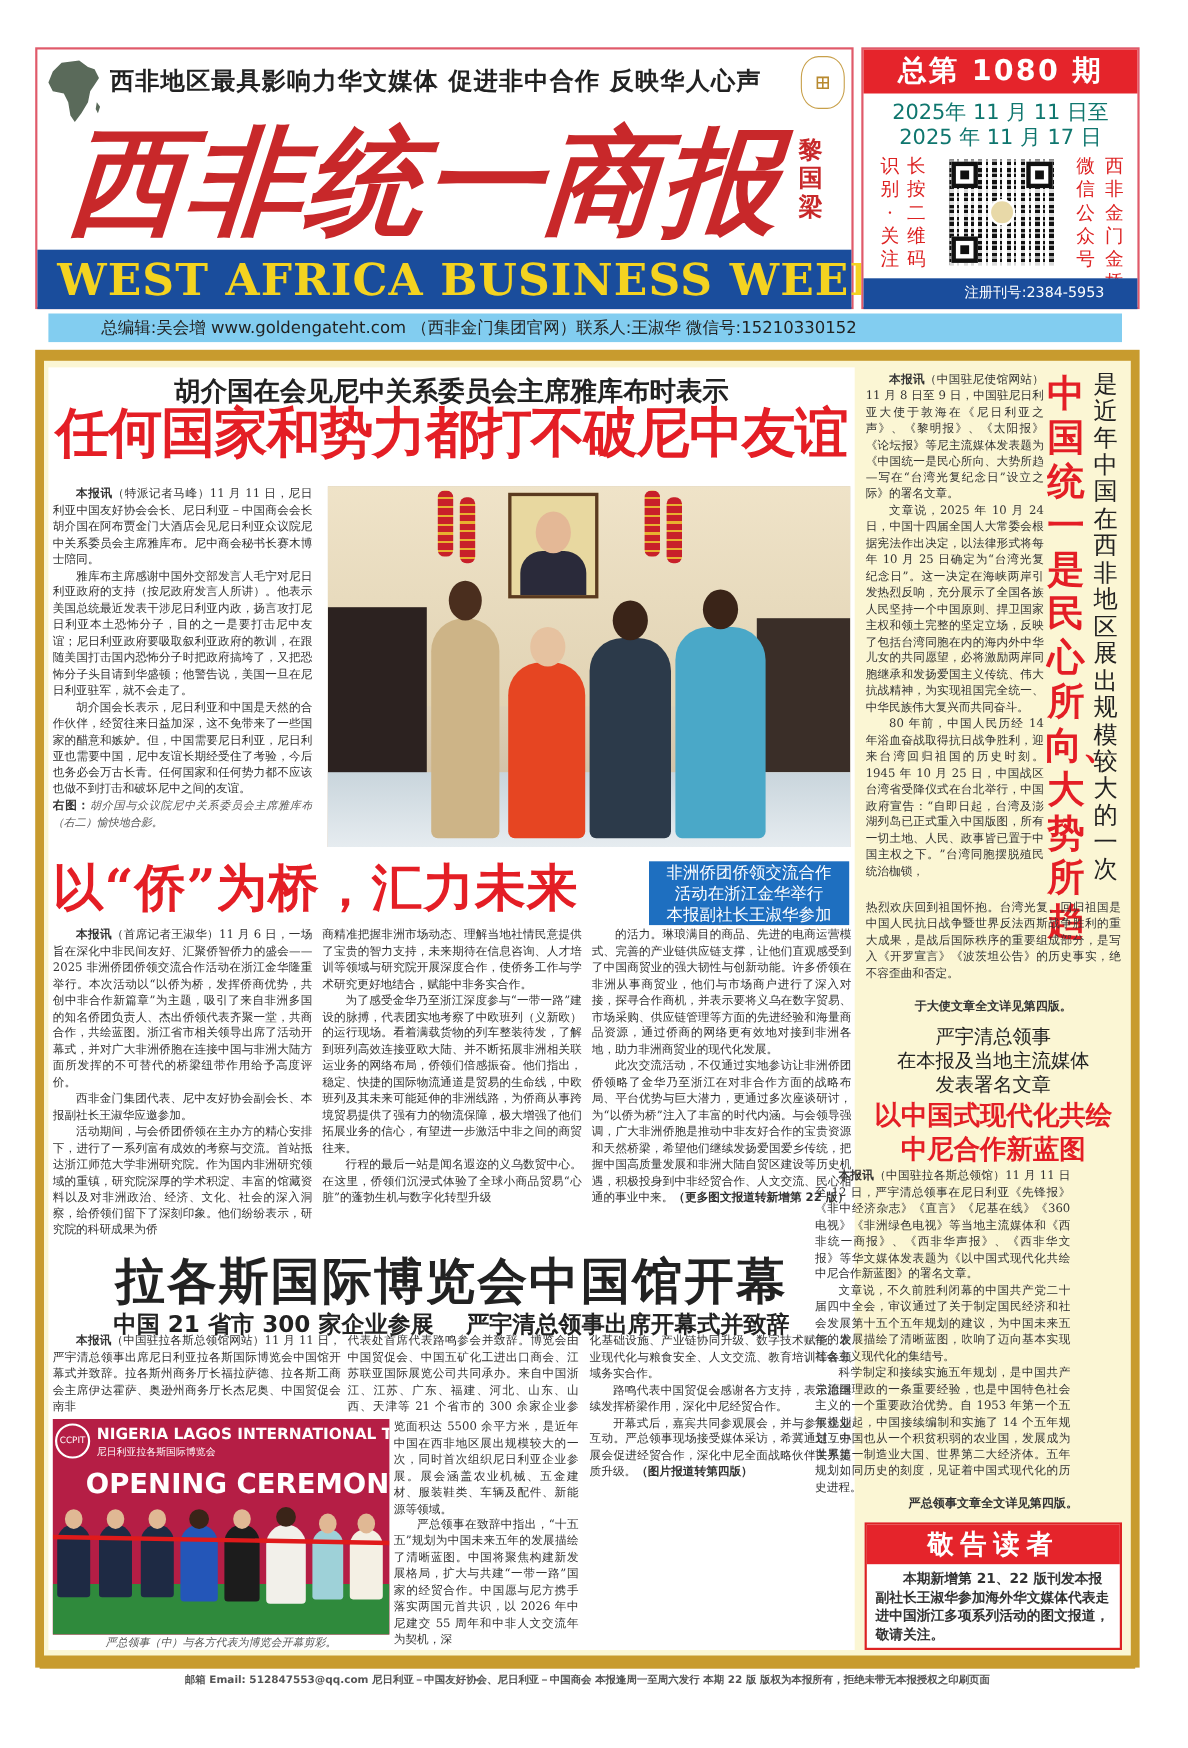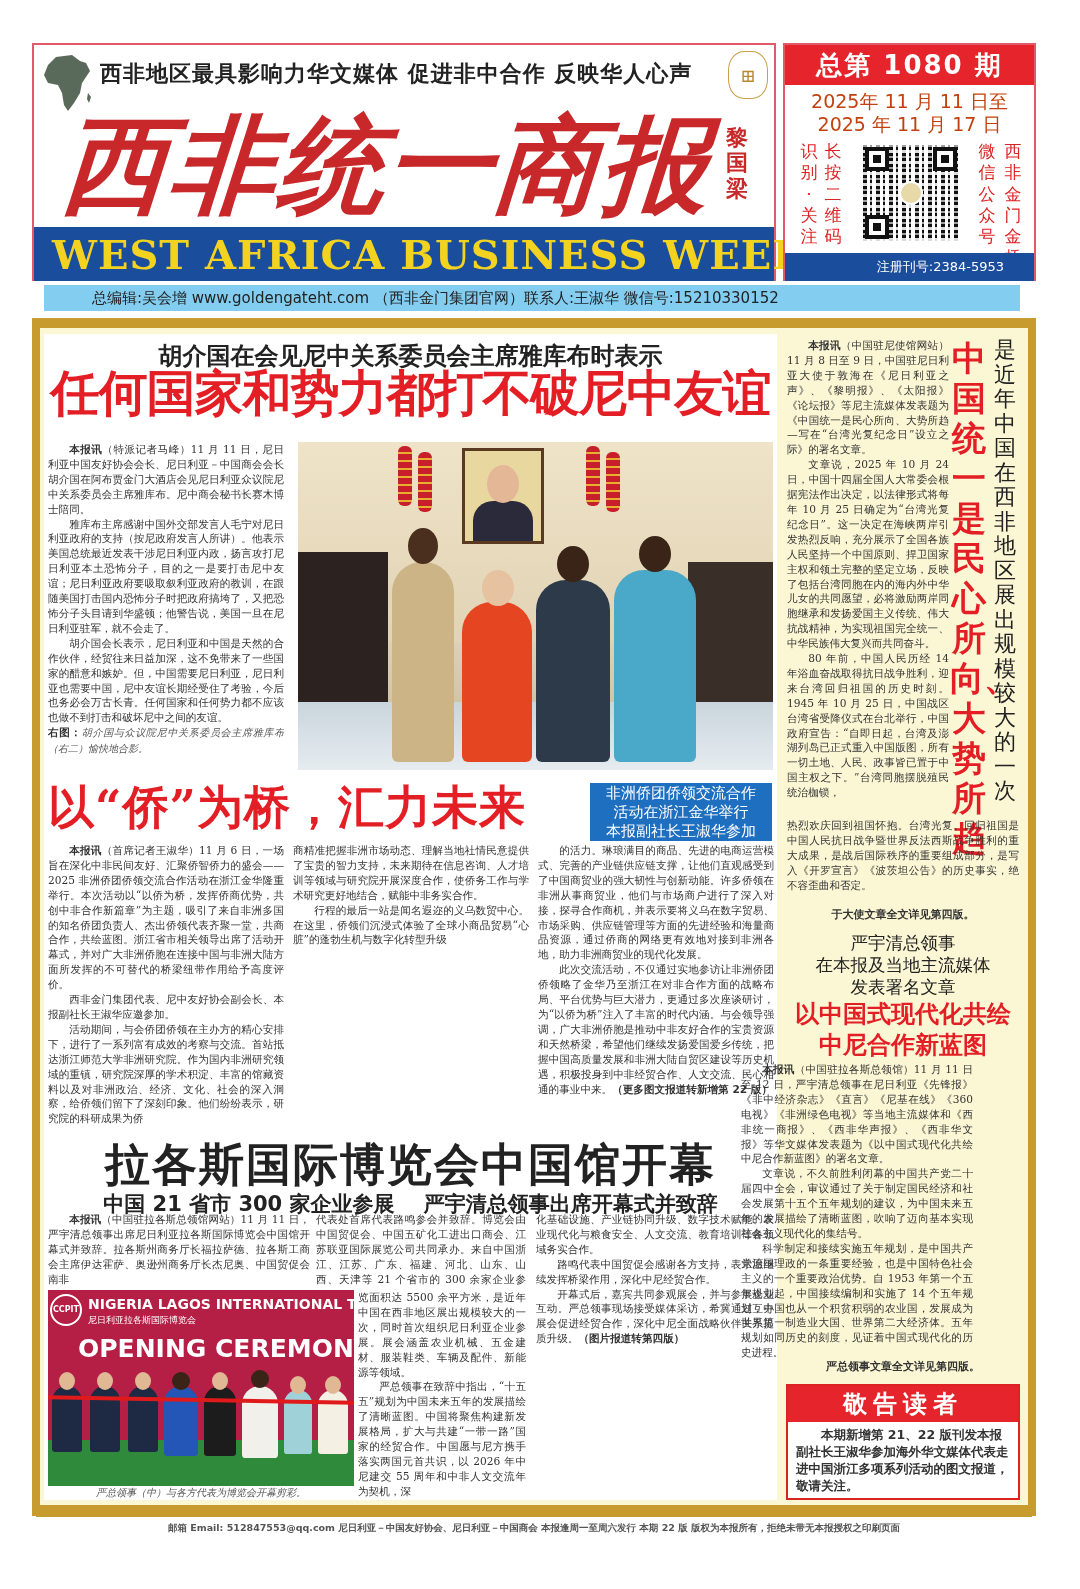--- a/index.html
+++ b/index.html
@@ -11,21 +11,21 @@
   .africa { left: 8px; top: 8px; width: 52px; height: 60px; }
   .slogan { left: 66px; top: 14px; font-family: "DejaVu Sans", sans-serif; font-size: 22px; font-weight: bold; color: #222; letter-spacing: 1px; white-space: nowrap; }
   .seal-small { left: 694px; top: 6px; width: 40px; height: 48px; border: 1.5px solid #c8a04a; border-radius: 40%; display: flex; align-items: center; justify-content: center; color: #b88a30; font-size: 18px; }
   .title-cn { left: 28px; top: 64px; font-family: "DejaVu Serif", serif; font-size: 106px; font-weight: bold; color: #c8282a; letter-spacing: 2px; white-space: nowrap; line-height: 1.05; font-style: italic; transform: skewX(-4deg); }
   .calli { left: 690px; top: 80px; width: 26px; font-size: 22px; color: #c8282a; font-weight: bold; line-height: 1.15; text-align: center; }
   .title-en-bar { left: 0px; top: 182px; width: 740px; height: 54px; background: #1a4d9c; }
   .title-en { left: 18px; top: 186px; font-family: "DejaVu Serif", serif; font-size: 40px; font-weight: bold; color: #f4d320; letter-spacing: 1px; white-space: nowrap; }
 
   .mast-right { left: 783px; top: 43px; width: 253px; height: 238px; border: 2px solid #e05a6a; background: #fff; }
   .issue-bar { left: 0; top: 0; width: 249px; height: 40px; background: #e5242b; color: #fff; font-family: "DejaVu Sans", sans-serif; font-size: 26px; font-weight: bold; text-align: center; line-height: 40px; letter-spacing: 2px; }
-  .date-line { left: 0; width: 249px; text-align: center; font-family: "DejaVu Sans", sans-serif; font-size: 19px; color: #c2410c; }
+  .date-line { left: 0; width: 249px; text-align: center; font-family: "DejaVu Sans", sans-serif; font-size: 19px; color: #0f766e; }
   .vert-red { width: 20px; font-size: 17px; color: #d22; line-height: 1.25; text-align: center; font-family: "DejaVu Serif", serif; }
   .qr { left: 78px; top: 100px; width: 96px; height: 96px; background:
       repeating-linear-gradient(90deg, #111 0 4px, #fff 4px 7px, #111 7px 9px, #fff 9px 13px),
       #fff; position:absolute; }
   .qr-inner { position:absolute; left:0; top:0; width:96px; height:96px;
       background: repeating-linear-gradient(0deg, rgba(255,255,255,0.85) 0 3px, transparent 3px 6px, rgba(255,255,255,0.6) 6px 8px, transparent 8px 11px); }
   .qr-corner { position: absolute; width: 24px; height: 24px; border: 4px solid #111; background: #fff; }
   .qr-corner::after { content: ""; position: absolute; left: 4px; top: 4px; width: 8px; height: 8px; background: #111; }
   .qr-logo { position: absolute; left: 36px; top: 36px; width: 24px; height: 24px; border-radius: 50%; background: #e8d9a8; border: 2px solid #fff; }
   .reg-bar { left: 0; top: 208px; width: 249px; height: 28px; background: #1a4d9c; color: #fff; font-family: "DejaVu Sans", sans-serif; font-size: 13px; line-height: 28px; text-align: right; padding-right: 30px; }
@@ -96,21 +96,21 @@
   .ph-cab-left { position: absolute; left: 0; top: 110px; width: 90px; height: 218px; background: #2c2220; }
   .ph-cab-right { position: absolute; left: 390px; top: 120px; width: 85px; height: 140px; background: #3a2e28; }
   .person { position: absolute; border-radius: 30px 30px 6px 6px; }
   .head { position: absolute; border-radius: 50%; }
   .lantern { position: absolute; width: 14px; height: 60px; background: repeating-linear-gradient(180deg, #c8202a 0 6px, #e8b030 6px 8px); border-radius: 6px; }
 
   
   .p3-title { position: absolute; left: 40px; top: 6px; font-family: "DejaVu Sans", sans-serif; font-weight: bold; color: #fff; font-size: 14px; white-space: nowrap; }
   .p3-sub { position: absolute; left: 40px; top: 24px; font-family: "DejaVu Sans", sans-serif; color: #fff; font-size: 9px; white-space: nowrap; }
   .p3-big { position: absolute; left: 30px; top: 44px; font-family: "DejaVu Sans", sans-serif; font-weight: bold; color: #fff; font-size: 25px; white-space: nowrap; }
-  .p3-logo { position: absolute; left: 2px; top: 4px; width: 32px; height: 32px; border-radius: 50%; border: 2px solid #fff; color: #fff; font-size: 8px; font-family: "DejaVu Sans", sans-serif; font-weight: bold; text-align: center; line-height: 28px; }
+  .p3-logo { position: absolute; left: 2px; top: 4px; width: 32px; height: 32px; border-radius: 50%; border: 2px solid #fff; color: #fff; font-size: 8px; font-family: "DejaVu Sans", sans-serif; font-weight: normal; text-align: center; line-height: 28px; }
   .p3-floor { position: absolute; left: 0; top: 150px; width: 306px; height: 46px; background: #2f8a3c; }
   .p3-ribbon { position: absolute; left: 0; top: 108px; width: 306px; height: 4px; background: #e01a1a; transform: rotate(1deg); }
 </style>
 </head>
 <body>
 
 <div class="abs mast-left">
   <svg class="abs africa" viewBox="0 0 52 60">
     <path d="M14 4 L30 2 L38 8 L44 10 L48 18 L44 24 L40 30 L38 40 L32 50 L26 58 L22 52 L20 40 L16 32 L6 30 L2 22 L6 12 Z" fill="#5a6a5a"></path>
     <path d="M46 40 L49 44 L47 50 L45 46 Z" fill="#5a6a5a"></path>
@@ -193,20 +193,21 @@
   <div>本报副社长王淑华参加</div>
 </div>
 
 <div class="abs col2a body-text">
   <p><span class="lead">本报讯</span><span>（首席记者王淑华）11 月 6 日，一场旨在深化中非民间友好、汇聚侨智侨力的盛会——2025 非洲侨团侨领交流合作活动在浙江金华隆重举行。本次活动以“以侨为桥，发挥侨商优势，共创中非合作新篇章”为主题，吸引了来自非洲多国的知名侨团负责人、杰出侨领代表齐聚一堂，共商合作，共绘蓝图。浙江省市相关领导出席了活动开幕式，并对广大非洲侨胞在连接中国与非洲大陆方面所发挥的不可替代的桥梁纽带作用给予高度评价。</span></p>
   <p>西非金门集团代表、尼中友好协会副会长、本报副社长王淑华应邀参加。</p>
   <p>活动期间，与会侨团侨领在主办方的精心安排下，进行了一系列富有成效的考察与交流。首站抵达浙江师范大学非洲研究院。作为国内非洲研究领域的重镇，研究院深厚的学术积淀、丰富的馆藏资料以及对非洲政治、经济、文化、社会的深入洞察，给侨领们留下了深刻印象。他们纷纷表示，研究院的科研成果为侨</p>
 </div>
 <div class="abs col2b body-text">
   <p style="text-indent:0">商精准把握非洲市场动态、理解当地社情民意提供了宝贵的智力支持，未来期待在信息咨询、人才培训等领域与研究院开展深度合作，使侨务工作与学术研究更好地结合，赋能中非务实合作。</p>
+  <p>为了感受金华乃至浙江深度参与“一带一路”建设的脉搏，代表团实地考察了中欧班列（义新欧）的运行现场。看着满载货物的列车整装待发，了解到班列高效连接亚欧大陆、并不断拓展非洲相关联运业务的网络布局，侨领们倍感振奋。他们指出，稳定、快捷的国际物流通道是贸易的生命线，中欧班列及其未来可能延伸的非洲线路，为侨商从事跨境贸易提供了强有力的物流保障，极大增强了他们拓展业务的信心，有望进一步激活中非之间的商贸往来。</p>
   <p>行程的最后一站是闻名遐迩的义乌数贸中心。在这里，侨领们沉浸式体验了全球小商品贸易“心脏”的蓬勃生机与数字化转型升级</p>
 </div>
 <div class="abs col2c body-text">
   <p>的活力。琳琅满目的商品、先进的电商运营模式、完善的产业链供应链支撑，让他们直观感受到了中国商贸业的强大韧性与创新动能。许多侨领在非洲从事商贸业，他们与市场商户进行了深入对接，探寻合作商机，并表示要将义乌在数字贸易、市场采购、供应链管理等方面的先进经验和海量商品资源，通过侨商的网络更有效地对接到非洲各地，助力非洲商贸业的现代化发展。</p>
   <p><span>此次交流活动，不仅通过实地参访让非洲侨团侨领略了金华乃至浙江在对非合作方面的战略布局、平台优势与巨大潜力，更通过多次座谈研讨，为“以侨为桥”注入了丰富的时代内涵。与会领导强调，广大非洲侨胞是推动中非友好合作的宝贵资源和天然桥梁，希望他们继续发扬爱国爱乡传统，把握中国高质量发展和非洲大陆自贸区建设等历史机遇，积极投身到中非经贸合作、人文交流、民心相通的事业中来。</span><span class="lead">（更多图文报道转新增第 22 版）</span></p>
 </div>
 
 <div class="abs head3">拉各斯国际博览会中国馆开幕</div>
 <div class="abs sub3">中国 21 省市 300 家企业参展    严宇清总领事出席开幕式并致辞</div>
 

